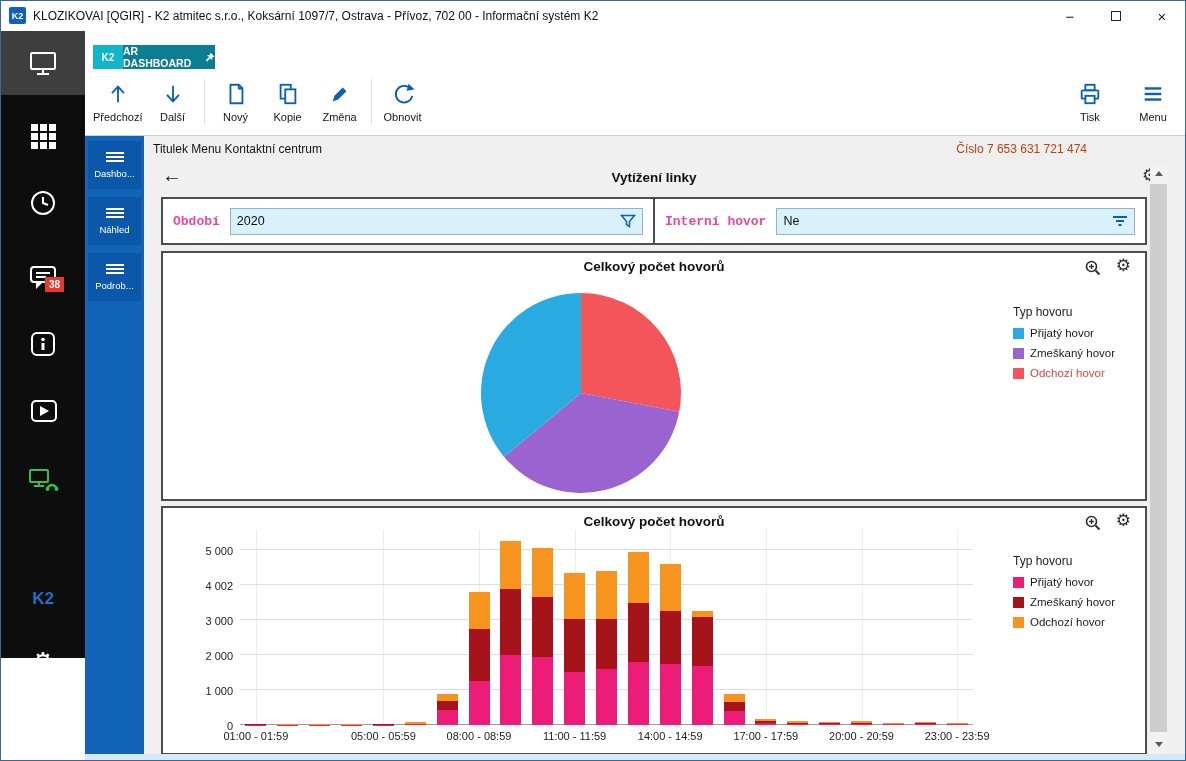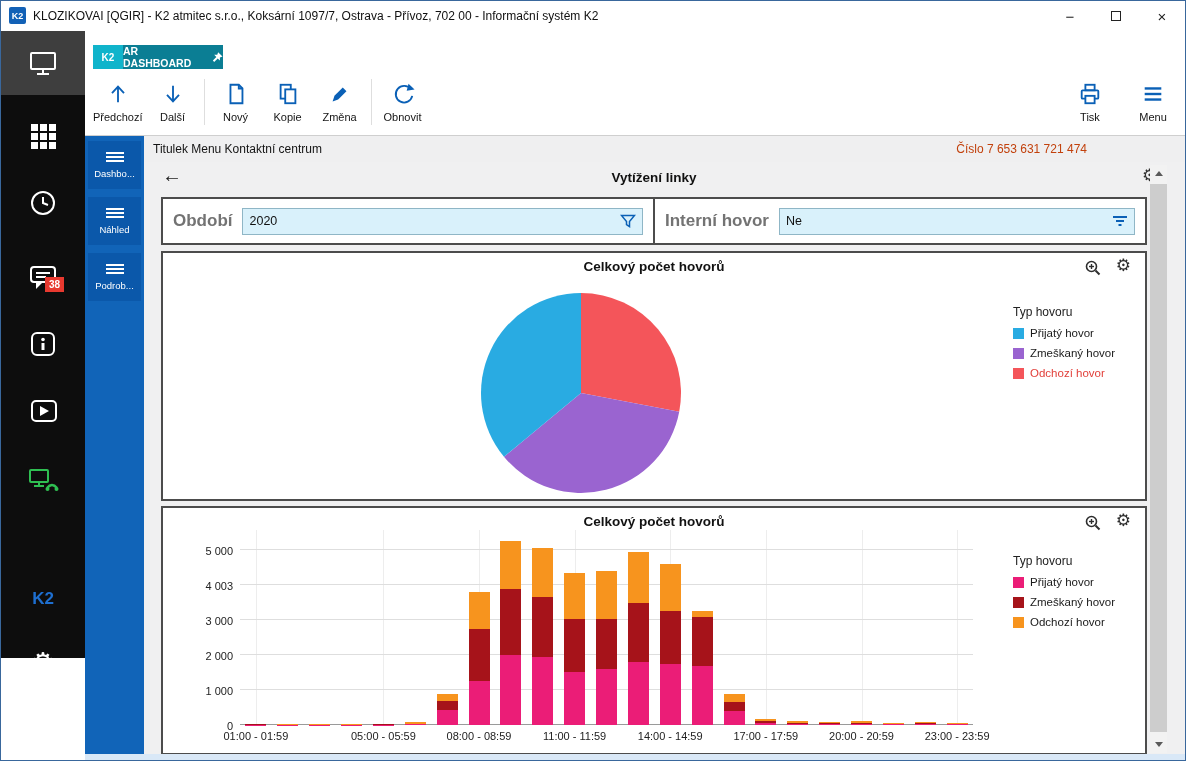--- a/index.html
+++ b/index.html
@@ -24,21 +24,21 @@
          padding:1px 4px;line-height:13px;}
   .k2logo{color:#1e6fd0;font-weight:bold;font-size:17px;}
   .rail-gear{font-size:26px;color:#fff;line-height:1;}
   .flyout{position:absolute;left:84px;top:378px;width:10px;height:22px;background:#0d0d0d;
           clip-path:polygon(0 0,100% 25%,100% 75%,0 100%);}
 
   
   .tabstrip{position:absolute;left:84px;top:30px;right:0;height:38px;background:#fff;}
   .tab{position:absolute;bottom:0;height:24px;color:#fff;font-weight:bold;display:flex;align-items:center;justify-content:center;}
   .tab-k2{left:8px;width:30px;background:#10b4cb;font-size:10px;}
-  .tab-active{left:38px;width:100px;background:#0b7e94;font-size:10.5px;gap:7px;}
+  .tab-active{left:38px;width:92px;background:#0b7e94;font-size:10.5px;gap:7px;}
 
   
   .toolbar{position:absolute;left:84px;top:68px;right:0;height:67px;background:#fff;border-bottom:1px solid #cfcfcf;}
   .tb-left{position:absolute;left:4px;top:0;height:100%;display:flex;align-items:stretch;}
   .tb-right{position:absolute;right:6px;top:0;height:100%;display:flex;align-items:center;}
   .tb-btn{min-width:52px;padding:0 4px;display:flex;flex-direction:column;align-items:center;justify-content:center;gap:5px;}
   .tb-label{font-size:11px;color:#151515;white-space:nowrap;}
   .tb-sep{width:1px;background:#dedede;margin:10px 5px;}
 
   
@@ -56,21 +56,21 @@
   
   .dash{position:absolute;left:143px;top:161px;right:0;height:594px;background:#f0f0f1;}
   .dash-back{position:absolute;left:18px;top:2px;font-size:20px;font-weight:bold;color:#1a1a1a;}
   .dash-title{position:absolute;left:17px;width:986px;top:8px;text-align:center;font-size:13.5px;font-weight:bold;color:#111;}
   .dash-gear{position:absolute;left:998px;top:3px;font-size:17px;color:#333;}
 
   .filter-panel{position:absolute;left:17px;top:35px;width:986px;height:48px;background:#fff;border:2px solid #4c4c4c;
                 display:flex;align-items:stretch;}
   .filter-cell{flex:1;display:flex;align-items:center;padding:0 10px;gap:10px;}
   .filter-divider{width:2px;background:#4c4c4c;}
-  .filter-label{font-size:17px;font-weight:bold;white-space:nowrap;color:#737373;}
+  .filter-label{font-size:13px;font-weight:bold;white-space:nowrap;color:#ec4899;font-family:Liberation Mono, monospace;}
   .filter-input{flex:1;height:27px;background:#d9f1fb;border:1px solid #8fb6c6;display:flex;align-items:center;padding:0 6px;}
   .filter-value{font-size:12.5px;color:#111;flex:1;}
 
   .panel{position:absolute;left:17px;width:986px;background:#fff;border:2px solid #4c4c4c;}
   .panel1{top:89px;height:250px;}
   .panel2{top:344px;height:249px;}
   .panel-title{position:absolute;left:0;right:0;top:6px;text-align:center;font-weight:bold;font-size:13.5px;color:#111;}
   .panel-zoom{position:absolute;right:44px;top:7px;}
   .panel-gear{position:absolute;right:14px;top:2px;font-size:17px;color:#2e2e2e;}
 
@@ -391,21 +391,21 @@
         <line x1="10.5" y1="10.5" x2="14.5" y2="14.5" stroke="#2e2e2e" stroke-width="2"></line>
         <line x1="4" y1="6.5" x2="9" y2="6.5" stroke="#2e2e2e" stroke-width="1.4"></line>
         <line x1="6.5" y1="4" x2="6.5" y2="9" stroke="#2e2e2e" stroke-width="1.4"></line>
       </svg>
       <div class="panel-gear">⚙</div>
       <div class="y-axis">
           <div class="y-label" style="bottom: -7px;">0</div>
           <div class="y-label" style="bottom: 28px;">1 000</div>
           <div class="y-label" style="bottom: 63px;">2 000</div>
           <div class="y-label" style="bottom: 98px;">3 000</div>
-          <div class="y-label" style="bottom: 133px;">4 003</div>
+          <div class="y-label" style="bottom: 133px;">4 002</div>
           <div class="y-label" style="bottom: 168px; margin-left: 16px;">5 000</div>
         </div>
       <div class="bar-plot">
           <div class="vline" style="left: 15.9px;"></div>
           <div class="vline" style="left: 143.4px;"></div>
           <div class="vline" style="left: 239px;"></div>
           <div class="vline" style="left: 334.6px;"></div>
           <div class="vline" style="left: 430.2px;"></div>
           <div class="vline" style="left: 525.8px;"></div>
           <div class="vline" style="left: 621.5px;"></div>

